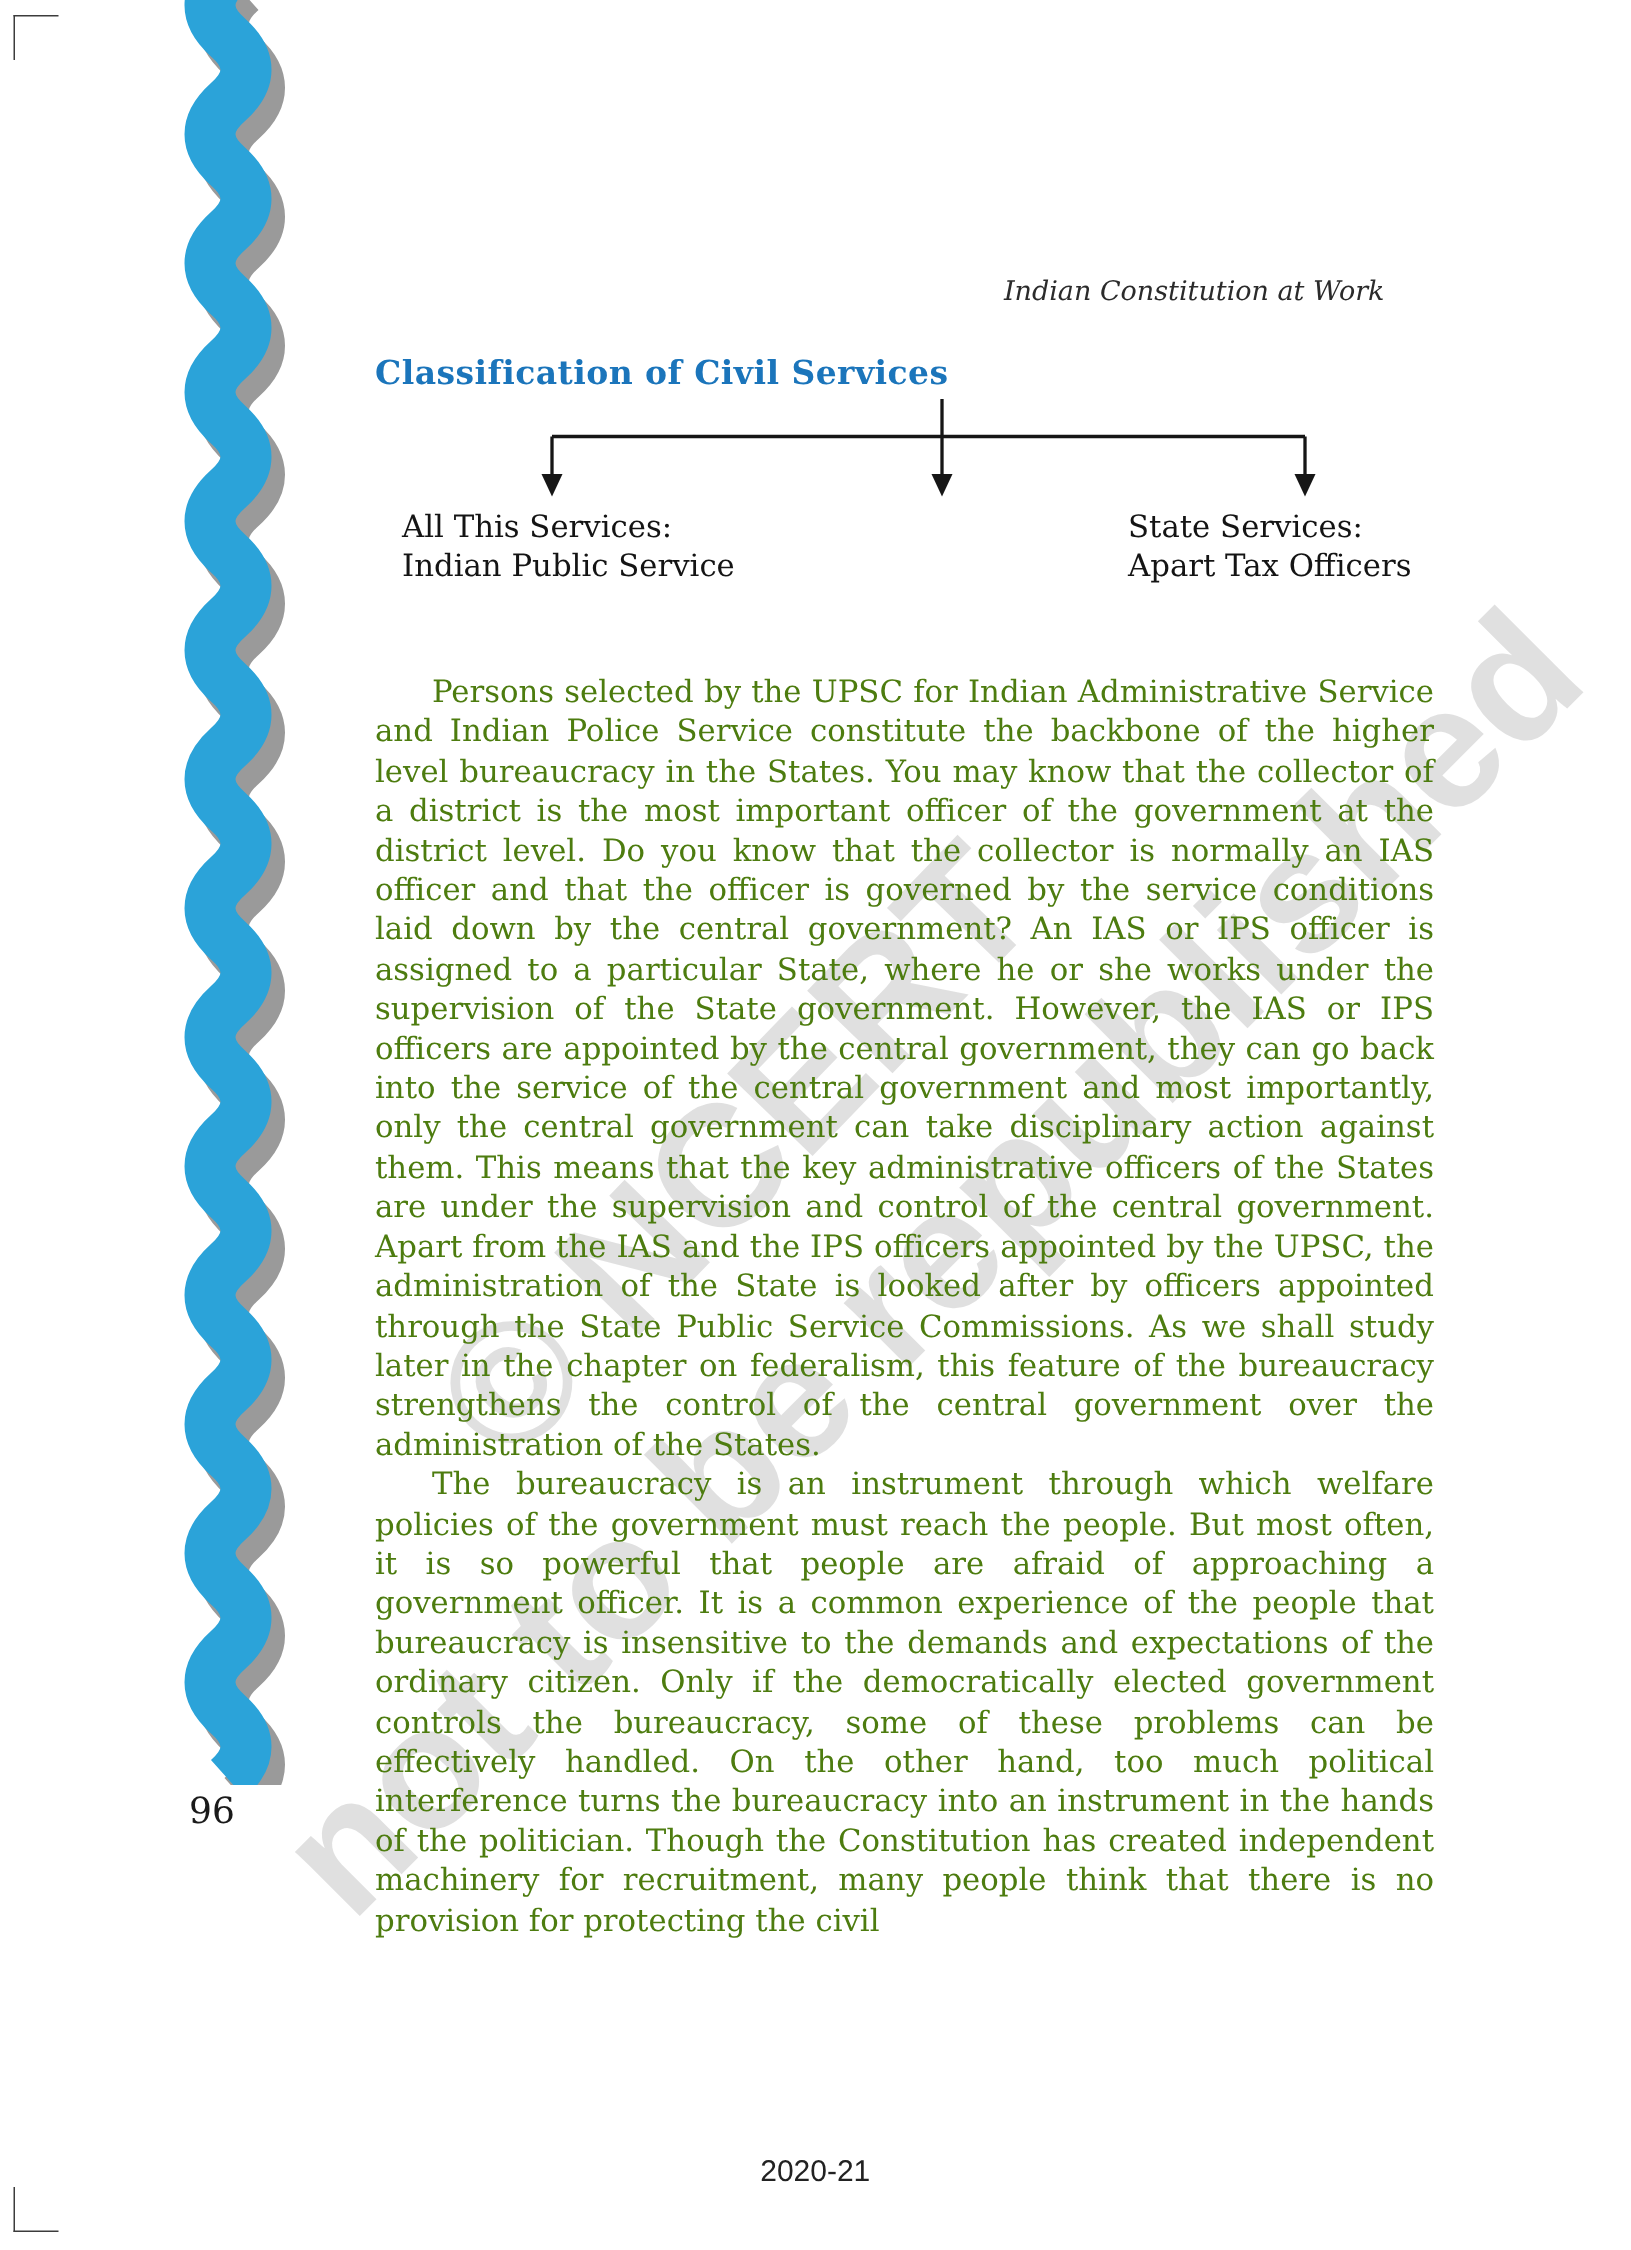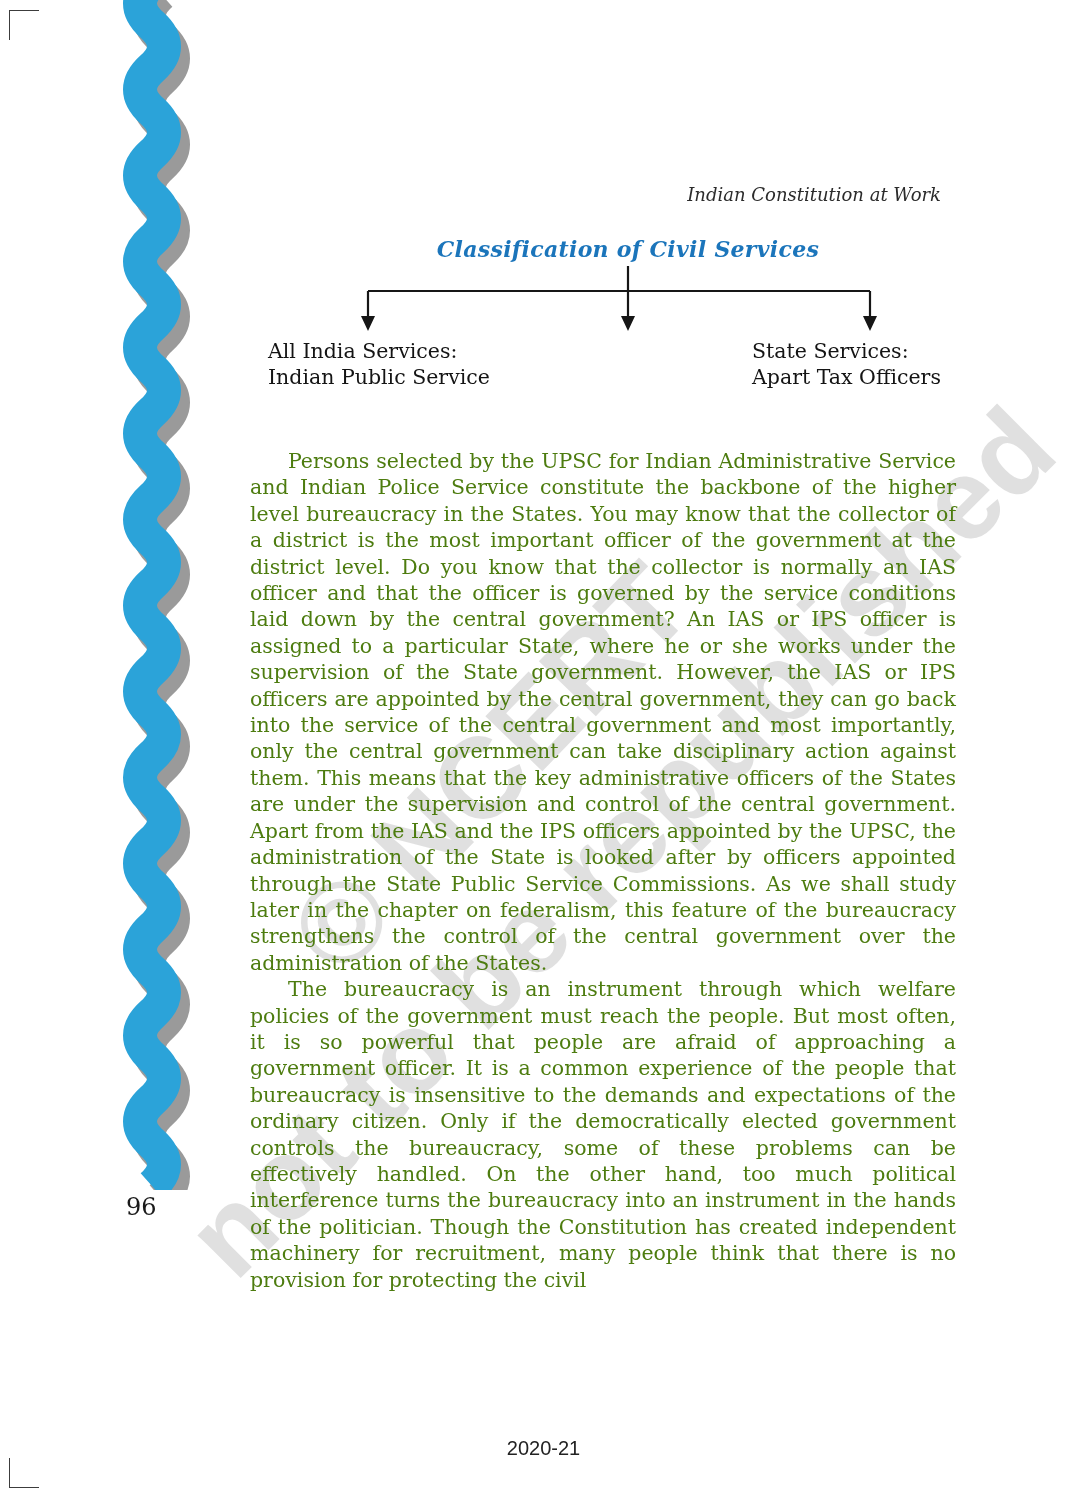--- a/index.html
+++ b/index.html
@@ -18,29 +18,28 @@
     color:rgba(125,125,125,0.24); white-space:nowrap; text-align:center; pointer-events:none;
   }
   .wm1 { font-size:115px; left:190px; top:702px; width:600px;  transform:rotate(-46deg); }
   .wm2 { font-size:115px; left:15px;  top:776px; width:1210px; transform:rotate(-45deg); }
   
   .ribbon { position:absolute; left:112px; top:0; }
   .ribbon-shadow { fill:none; stroke:var(--ribbon-shadow,#9a9a9a); stroke-width:34; }
   .ribbon-band   { fill:none; stroke:var(--ribbon-blue,#2ba3d9);   stroke-width:34; }
   
   .running-header {
-    position:absolute; top:184px; right:146px; font-style:italic;
+    position:absolute; top:184px; right:164px; font-style:italic;
     font-size:18px; color:#2b2b2b;
   }
   
   .diagram-title {
-    position:absolute; top:236px; left:250px; width:756px; text-align:center;
+    position:absolute; top:236px; left:250px; width:756px; text-align:left;
     font-weight:bold; font-size:22px; color:var(--title-blue,#1b75bb);
     letter-spacing:0.3px;
-    font-style:italic;
   }
   .connectors { position:absolute; left:250px; top:264px; }
   .connectors path { fill:none; stroke:#161616; stroke-width:2.2; }
   .connectors polygon { fill:#161616; }
   .branch { position:absolute; top:338px; font-size:20.5px; line-height:26px; color:#141414; }
   .b0 { left:268px; width:238px; }
   .b1 { left:507px; width:244px; }
   .b2 { left:752px; width:205px; }
   
   .body-text {
@@ -76,21 +75,21 @@
   <div class="diagram-title">Classification of Civil Services</div>
 
   <svg class="connectors" width="710" height="72" viewBox="0 0 710 72" aria-hidden="true">
     <path d="M378,2 V27 M118,27 H620 M118,27 V54 M378,27 V54 M620,27 V54"></path>
     <polygon points="111,52 125,52 118,67"></polygon>
     <polygon points="371,52 385,52 378,67"></polygon>
     <polygon points="613,52 627,52 620,67"></polygon>
   </svg>
 
   <div class="branch b0">
-    <div class="branch-heading">All India Services:</div>
+    <div class="branch-heading">All This Services:</div>
     <div class="branch-item">Indian Public Service</div>
   </div>
 
 
   <div class="branch b2">
     <div class="branch-heading">State Services:</div>
     <div class="branch-item">Apart Tax Officers</div>
   </div>
 
   <div class="body-text">

